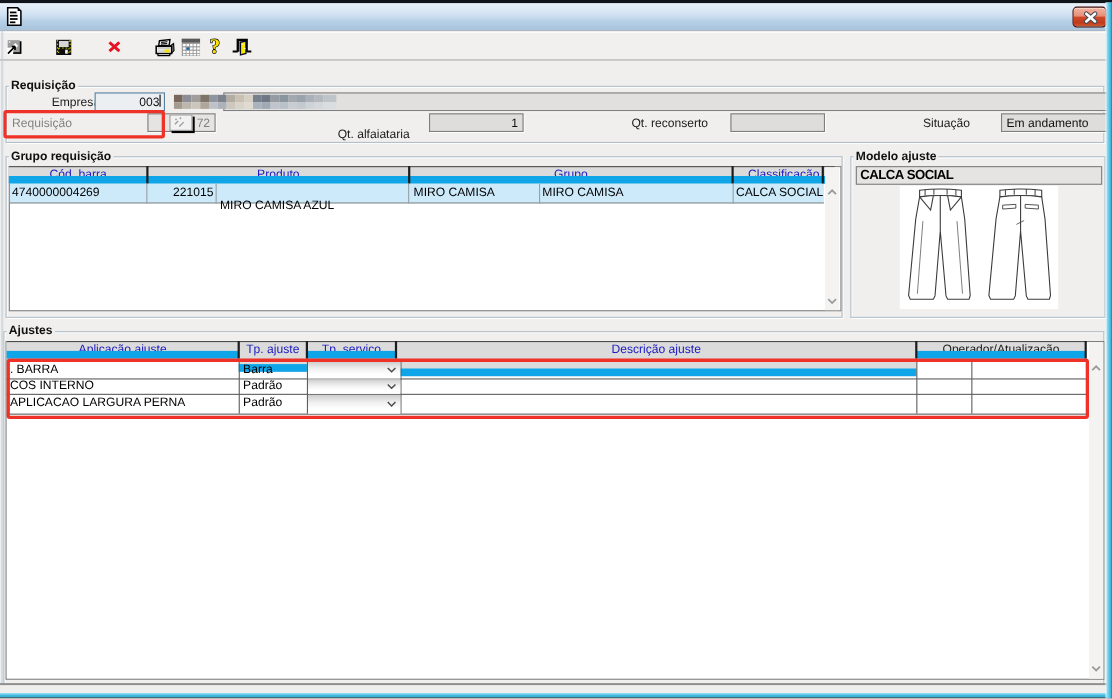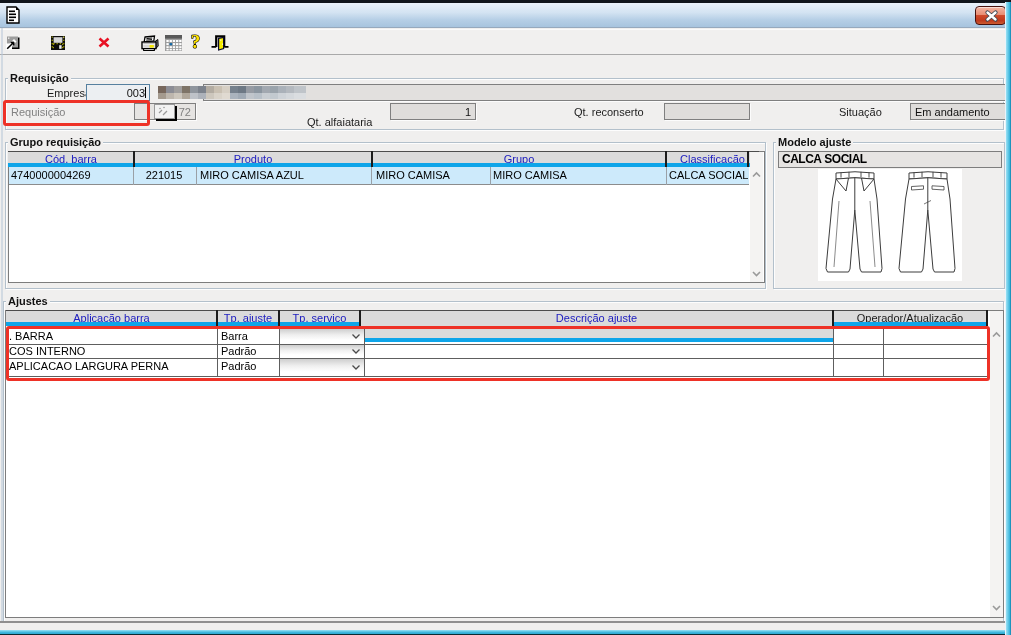--- a/index.html
+++ b/index.html
@@ -4,21 +4,21 @@
 * { margin:0; padding:0; box-sizing:border-box; }
 html,body { width:1011px; height:635px; overflow:hidden; }
 body { font-family:"Liberation Sans", sans-serif; font-size:11px; background:#f0efee; position:relative; }
 .abs { position:absolute; }
 .gb { position:absolute; border:1px solid #b3c0cb; box-shadow:1px 1px 0 #fdfdfd, inset 1px 1px 0 #fdfdfd; }
 .gblabel { position:absolute; top:-7px; left:2px; background:#f0efee; padding:0 2px; font-weight:bold; color:#111; line-height:13px; font-size:11px; }
 .sunk { position:absolute; border:1px solid #7f7f7f; background:#dfdddb; box-shadow:1px 1px 0 rgba(255,255,255,.8);margin-left:48px; }
 .lbl { position:absolute; color:#1c1c1c; white-space:nowrap;padding-left:36px; }
 .lblgray { position:absolute; color:#828282; white-space:nowrap; }
 .redrect { position:absolute; border:3px solid #ee3227; border-radius:3px; }
-.hdrcell { position:absolute; color:#2020c0; text-align:center; background:#dbdbdb; border-top:1px solid #4d4d4d; border-bottom:4px solid #0ea5e9; line-height:14px; overflow:hidden; }
+.hdrcell { position:absolute; color:#2020c0; text-align:center; background:#dbdbdb; border-top:1px solid #4d4d4d; border-bottom:7px solid #0ea5e9; line-height:14px; overflow:hidden; }
 .hsep { position:absolute; width:2px; background:#1c1c1c; }
 </style></head>
 <body>
 
 <div class="abs" style="left:0;top:0;width:1011px;height:3px;background:#10151c;"></div>
 <div class="abs" id="titlebar" style="left:0;top:3px;width:1007px;height:25px;background:linear-gradient(180deg,#e9f1fa 0%,#d3e3f2 40%,#b6cfe6 70%,#a7c4de 100%);border-bottom:1px solid #96a9bd;">
 
   <svg class="abs" style="left:5px;top:3px;" width="16" height="18" viewBox="0 0 16 18">
     <path d="M2 1 L11 1 L14 4 L14 17 L2 17 Z" fill="#fff" stroke="#000" stroke-width="1.4"></path>
     <path d="M11 1 L11 4 L14 4 Z" fill="#000"></path>
@@ -190,22 +190,22 @@
 <div class="hdrcell" style="left:134px;top:151px;width:238px;height:16px;">Produto</div>
 <div class="hdrcell" style="left:372px;top:151px;width:294px;height:16px;">Grupo</div>
 <div class="hdrcell" style="left:666px;top:151px;width:93px;height:16px;">Classificação</div>
 <div class="hsep" style="left:133px;top:151px;height:16px;"></div>
 <div class="hsep" style="left:371px;top:151px;height:16px;"></div>
 <div class="hsep" style="left:665px;top:151px;height:16px;"></div>
 <div class="hsep" style="left:747px;top:151px;height:16px;"></div>
 
 <div class="abs" style="left:9px;top:167px;width:740px;height:18px;background:#cdeafb;border-bottom:1px solid #8c8c8c;"></div>
 <div class="abs" style="left:11px;top:169px;color:#000;">4740000004269</div>
-<div class="abs" style="left:134px;top:169px;width:60px;text-align:center;color:#000;">221015</div>
-<div class="abs" style="left:200px;top:169px;color:#000;">MIRO CAMISA AZUL</div>
+<div class="abs" style="left:134px;top:169px;width:60px;text-align:right;color:#000;">221015</div>
+<div class="abs" style="left:200px;top:181px;color:#000;">MIRO CAMISA AZUL</div>
 <div class="abs" style="left:376px;top:169px;color:#000;">MIRO CAMISA</div>
 <div class="abs" style="left:493px;top:169px;color:#000;">MIRO CAMISA</div>
 <div class="abs" style="left:669px;top:169px;color:#000;">CALCA SOCIAL</div>
 <div class="abs" style="left:133px;top:167px;width:1px;height:18px;background:#9aa0a6;"></div>
 <div class="abs" style="left:196px;top:167px;width:1px;height:18px;background:#9aa0a6;"></div>
 <div class="abs" style="left:371px;top:167px;width:1px;height:18px;background:#9aa0a6;"></div>
 <div class="abs" style="left:490px;top:167px;width:1px;height:18px;background:#9aa0a6;"></div>
 <div class="abs" style="left:666px;top:167px;width:1px;height:18px;background:#9aa0a6;"></div>
 
 <div class="abs" style="left:750px;top:152px;width:13px;height:130px;background:#f4f3f2;">
@@ -240,22 +240,22 @@
     </g>
   </svg>
 </div>
 
 <div class="gb" style="left:3px;top:301px;width:1001px;height:322px;">
   <div class="gblabel">Ajustes</div>
 </div>
 
 <div class="abs" style="left:5px;top:310px;width:999px;height:308px;background:#fff;border:1px solid #7d7d7d;"></div>
 
-<div class="hdrcell" style="left:6px;top:310px;width:211px;height:16px;">Aplicação barra</div>
-<div class="hdrcell" style="left:217px;top:310px;width:62px;height:16px;">Tp. ajuste</div>
+<div class="hdrcell" style="left:6px;top:310px;width:211px;height:16px;">Aplicação ajuste</div>
+<div class="hdrcell" style="left:217px;top:310px;width:62px;height:28px;">Tp. ajuste</div>
 <div class="hdrcell" style="left:279px;top:310px;width:81px;height:16px;">Tp. serviço</div>
 <div class="hdrcell" style="left:360px;top:310px;width:473px;height:32px;">Descrição ajuste</div>
 <div class="hdrcell" style="left:833px;top:310px;width:154px;height:16px;color:#1c1c1c;">Operador/Atualização</div>
 <div class="hsep" style="left:216px;top:310px;height:16px;"></div>
 <div class="hsep" style="left:278px;top:310px;height:16px;"></div>
 <div class="hsep" style="left:359px;top:310px;height:16px;"></div>
 <div class="hsep" style="left:832px;top:310px;height:16px;"></div>
 <div class="hsep" style="left:986px;top:310px;height:16px;"></div>
 
 <div id="rows" class="abs" style="left:8px;top:328px;width:981px;">

